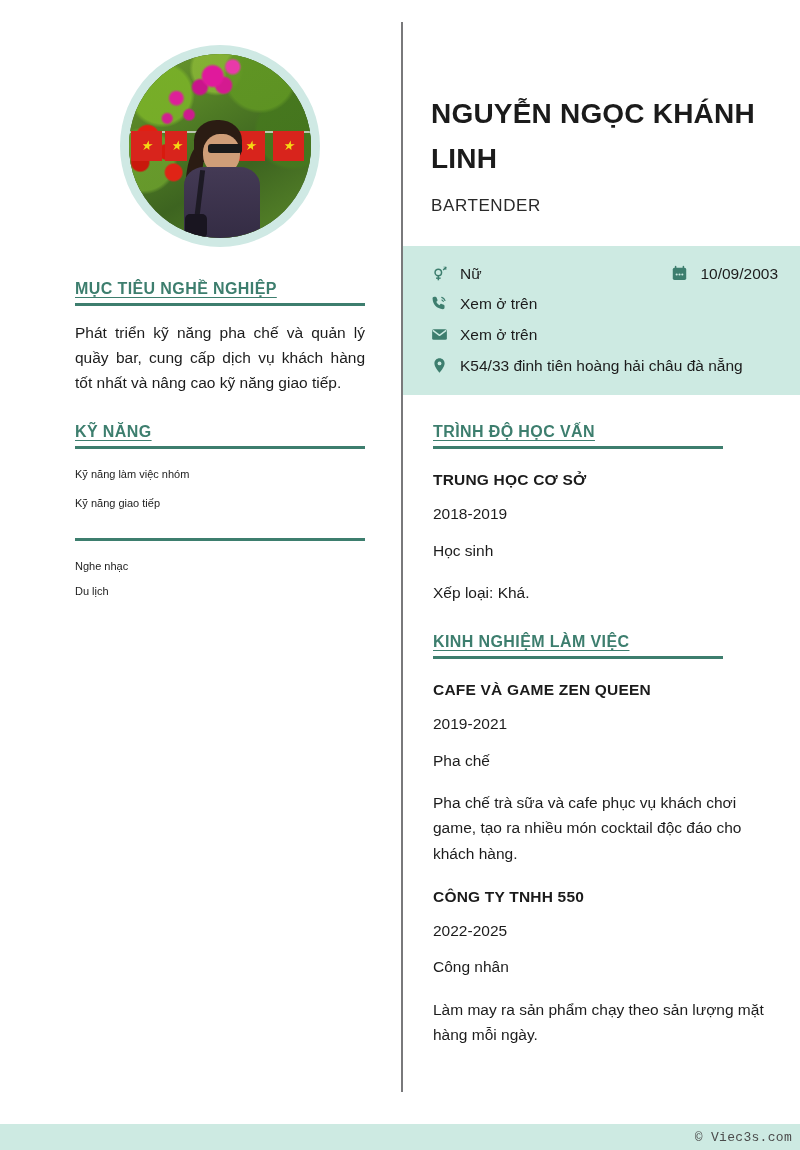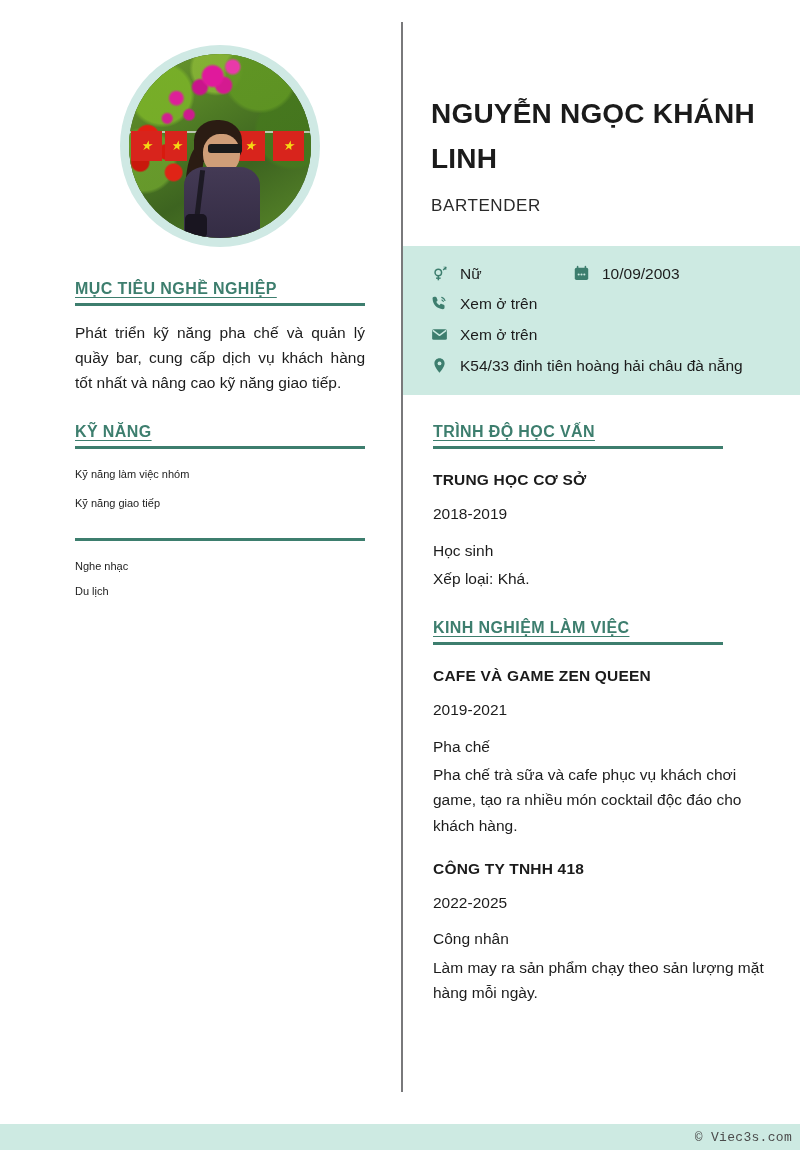--- a/index.html
+++ b/index.html
@@ -187,21 +187,21 @@
     font-size:17px;
     color:#2a2a2a;
     letter-spacing:.6px;
   }
 
   .contact {
     margin-top:30px;
     background:#cdeae2;
     padding:17px 22px 19px 26px;
   }
-  .c-row { display:flex; align-items:flex-start; margin-bottom:9px; }
+  .c-row { display:flex; align-items:flex-start; margin-bottom:9px;justify-content:space-between; }
   .c-row:last-child { margin-bottom:0; }
   .c-cell { display:flex; align-items:flex-start; }
   .c-cell.w1 { width:142px; flex:0 0 142px; }
   .c-ico {
     width:20px; flex:0 0 20px;
     margin-right:11px; margin-top:2px;
     display:flex; justify-content:center;
   }
   .c-ico svg { display:block; }
   .c-txt {
@@ -214,21 +214,21 @@
   .entry { margin-top:22px; }
   .e-title {
     font-size:15.5px; font-weight:bold; color:#1b1b1b;
     letter-spacing:.2px;
   }
   .e-line {
     margin-top:14px;
     font-size:15.5px; color:#1c1c1c; line-height:1.45;
   }
   .e-desc {
-    margin-top:4px;
+    margin-top:18px;
     font-size:15.5px; color:#1c1c1c; line-height:1.62;
   }
 
   
   .footer {
     position:absolute;
     left:0; bottom:0;
     width:800px; height:26px;
     background:#cdeae2;
     display:flex; align-items:center; justify-content:flex-end;
@@ -388,21 +388,21 @@
       <div class="sec-bar"></div>
 
       <div class="entry">
         <div class="e-title">CAFE VÀ GAME ZEN QUEEN</div>
         <div class="e-line">2019-2021</div>
         <div class="e-line">Pha chế</div>
         <div class="e-desc">Pha chế trà sữa và cafe phục vụ khách chơi game, tạo ra nhiều món cocktail độc đáo cho khách hàng.</div>
       </div>
 
       <div class="entry">
-        <div class="e-title">CÔNG TY TNHH 418</div>
+        <div class="e-title">CÔNG TY TNHH 550</div>
         <div class="e-line">2022-2025</div>
         <div class="e-line">Công nhân</div>
         <div class="e-desc">Làm may ra sản phẩm chạy theo sản lượng mặt hàng mỗi ngày.</div>
       </div>
     </div>
 
   </div>
 
   <div class="footer">
     <span>© Viec3s.com</span>

